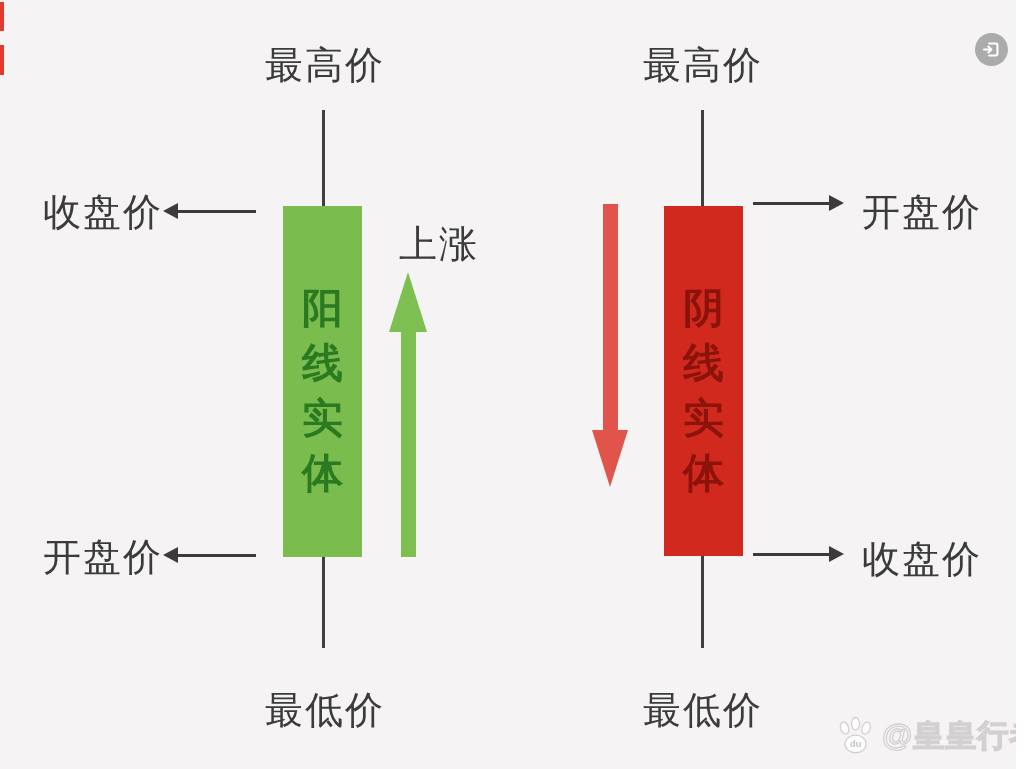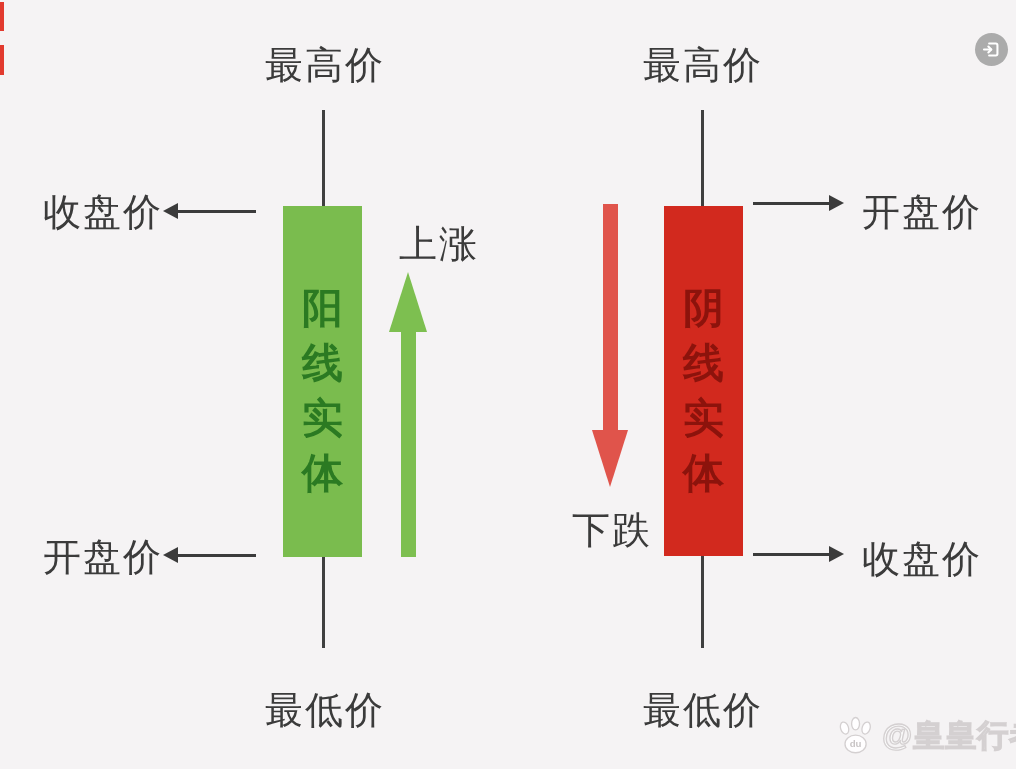--- a/index.html
+++ b/index.html
@@ -128,21 +128,20 @@
   <div class="hline" style="left:753px;top:202px;width:76px;"></div>
   <div class="head-right" style="left:829px;top:195px;"></div>
   <div class="label" style="left:862px;top:189px;">开盘价</div>
 
   <div class="hline" style="left:753px;top:553px;width:76px;"></div>
   <div class="head-right" style="left:829px;top:546px;"></div>
   <div class="label" style="left:862px;top:536px;">收盘价</div>
 
   <div class="big-arrow-shaft" style="left:603px;top:204px;height:226px;background:var(--bear-arrow,#e0544b);"></div>
   <div class="down-head" style="left:592px;top:430px;"></div>
-  <div class="label" style="left:572px;top:507px;">下跌</div>
 
   <div class="corner-btn">
     <svg width="19" height="19" viewBox="0 0 24 24">
       <path d="M9 4.5h8.5a2 2 0 0 1 2 2v11a2 2 0 0 1-2 2H9" fill="none" stroke="#ffffff" stroke-width="2.6" stroke-linecap="round"></path>
       <line x1="2.5" y1="12" x2="11.5" y2="12" stroke="#ffffff" stroke-width="2.6" stroke-linecap="round"></line>
       <polyline points="8,8.2 11.8,12 8,15.8" fill="none" stroke="#ffffff" stroke-width="2.6" stroke-linecap="round" stroke-linejoin="round"></polyline>
     </svg>
   </div>
 
   <div class="watermark">

